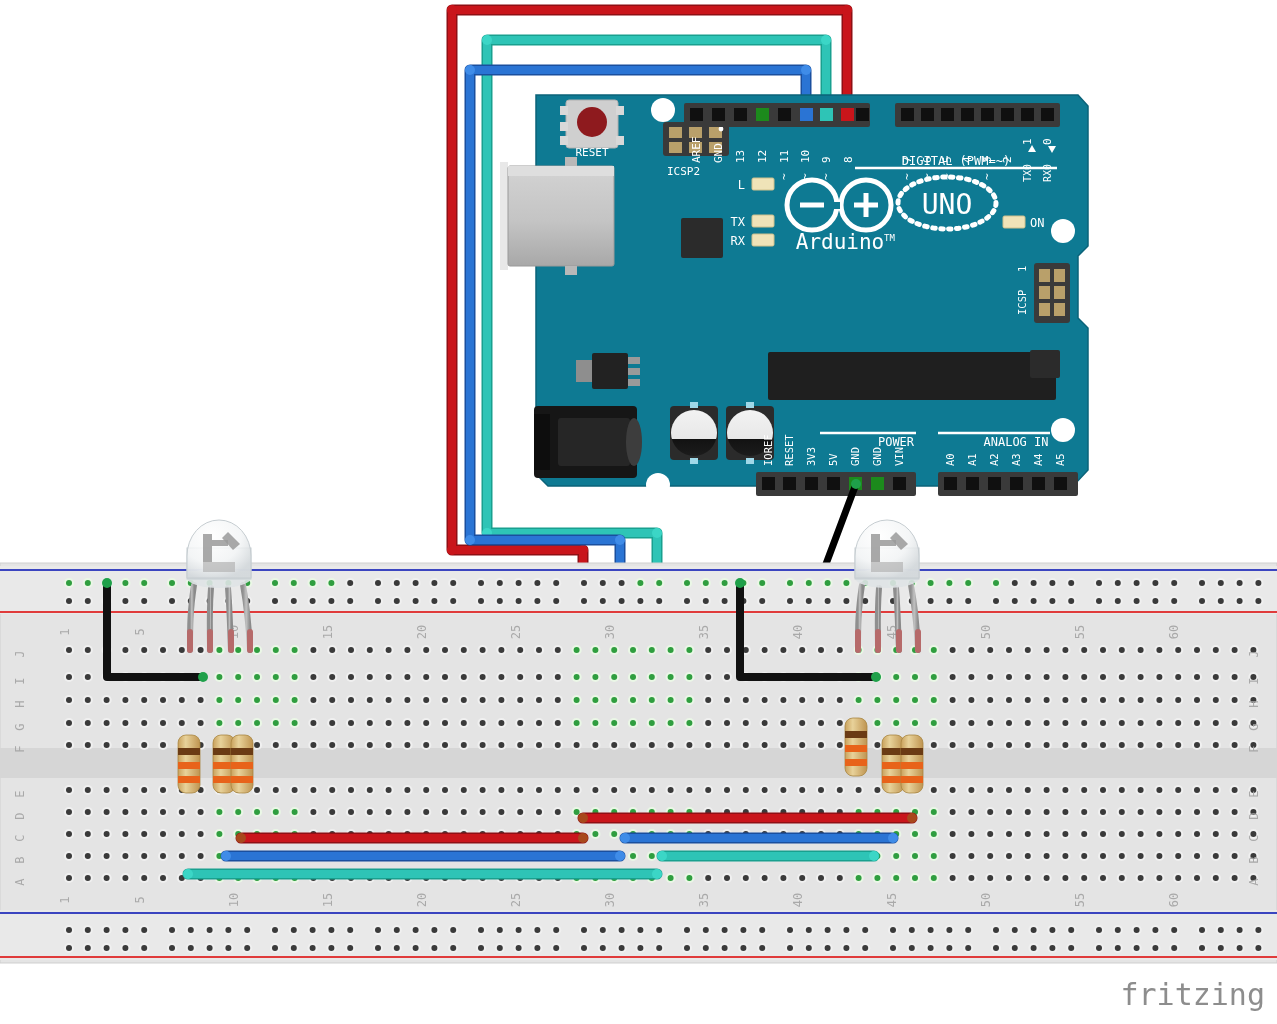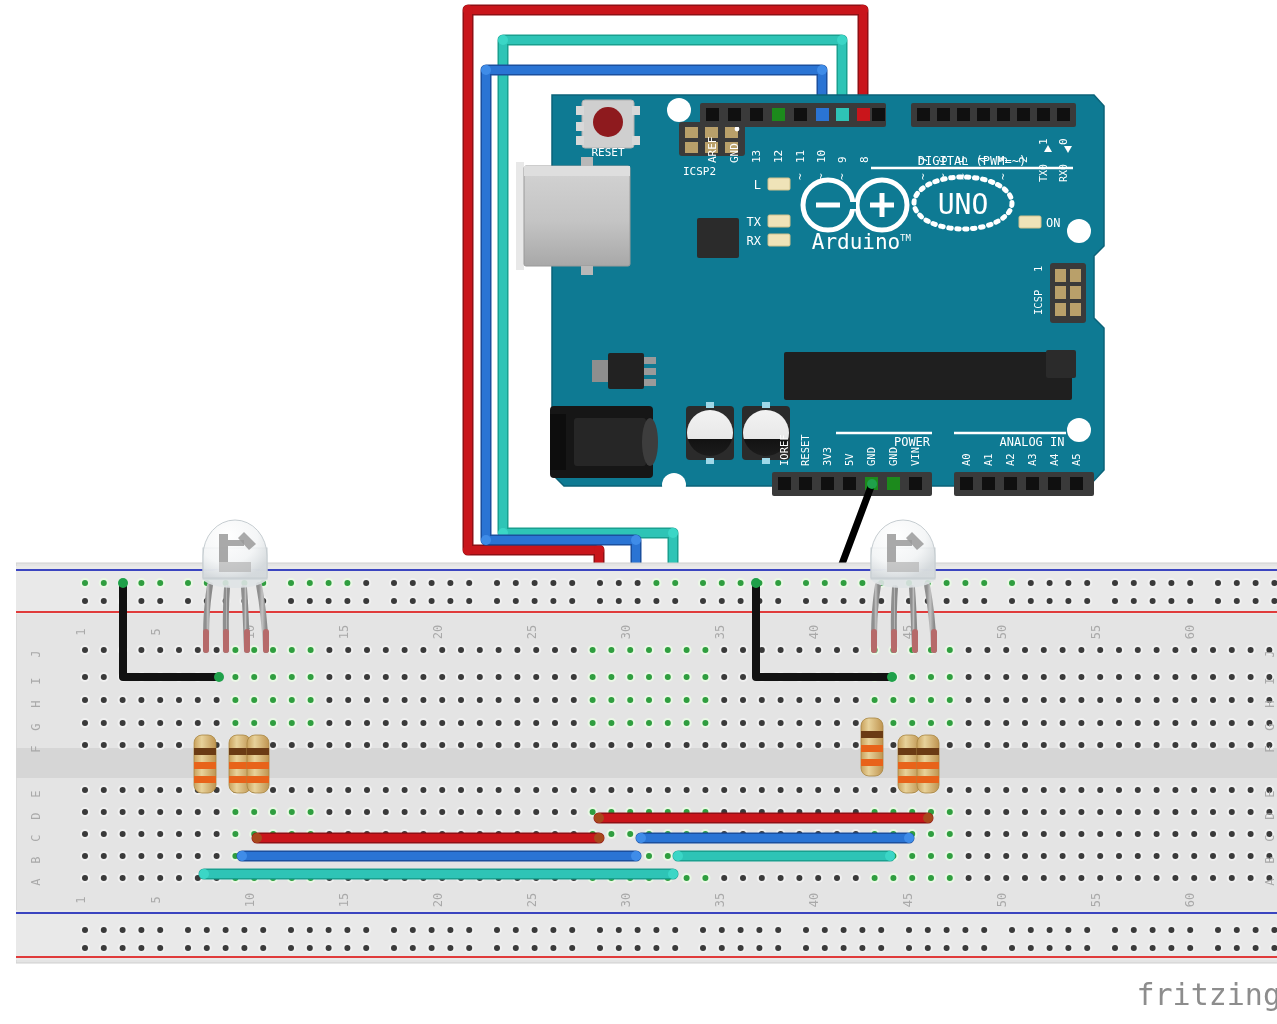--- a/index.html
+++ b/index.html
@@ -1,19 +1,19 @@
 <!DOCTYPE html>
 <html><head>
 <meta charset="utf-8">
 <title>Fritzing Breadboard View</title>
 <style>
   html,body{margin:0;padding:0;background:#ffffff;}
   body{width:1277px;height:1024px;position:relative;overflow:hidden;
        font-family:"DejaVu Sans Mono","Liberation Mono",monospace;}
-  #stage{position:absolute;left:16px;top:0;width:1087px;height:1024px;}
+  #stage{position:absolute;left:0;top:0;width:1087px;height:1024px;}
   svg{display:block;}
   .lbl{fill:#ffffff;font-family:"DejaVu Sans Mono","Liberation Mono",monospace;}
 </style>
 </head>
 <body>
 
 <div id="stage">
 <svg width="1277" height="1024" viewBox="0 0 1277 1024" xmlns="http://www.w3.org/2000/svg">
 
   <defs>

